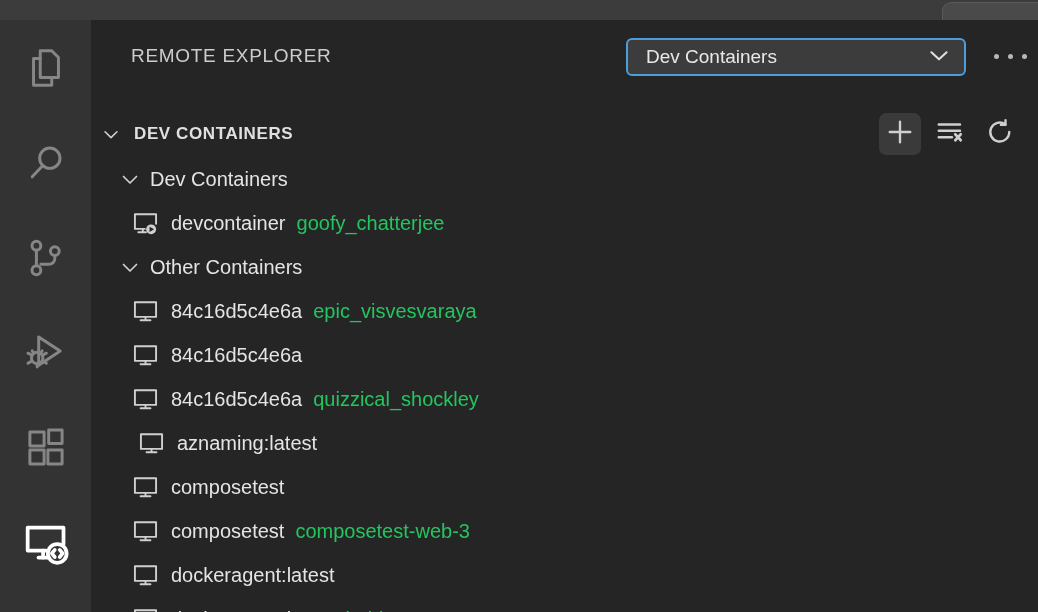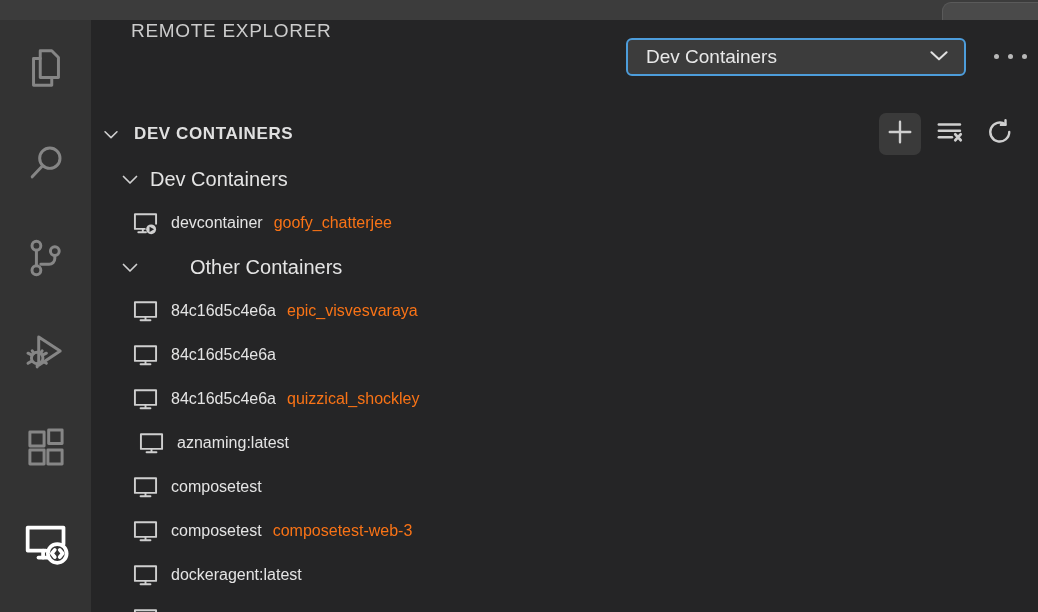--- a/index.html
+++ b/index.html
@@ -50,21 +50,21 @@
     position: absolute; left: 91px; top: 20px;
     width: 947px; height: 592px;
     background: #252526;
     overflow: hidden;
   }
 
   
   #sidebar-header {
     position: absolute; left: 0; top: 0;
     width: 810px; height: 72px;
-    display: flex; align-items: flex-start;
+    display: flex; align-items: center;
   }
   #sidebar-title {
     margin-left: 40px;
     font-size: 19px;
     letter-spacing: 0.7px;
     color: #cccccc;
     white-space: nowrap;
   }
   #remote-selector {
     position: absolute; left: 535px; top: 18px;
@@ -127,22 +127,22 @@
   #tree { position: absolute; left: 0; top: 137px; width: 947px; }
   .tree-row {
     height: 44px;
     display: flex; align-items: center;
     white-space: nowrap;
     cursor: pointer;
   }
   .row-chevron { display: flex; align-items: center; margin-right: 8px; }
   .row-icon { display: flex; align-items: center; margin-right: 12px; }
   .group-label { font-size: 20px; color: #e4e4e4; }
-  .item-name { font-size: 16px; color: #e4e4e4; }
-  .item-sub { font-size: 16px; color: #f97316; margin-left: 11px; }
+  .item-name { font-size: 20px; color: #e4e4e4; }
+  .item-sub { font-size: 20px; color: #22c55e; margin-left: 11px; }
   .chev { stroke: #d0d0d0; fill: none; stroke-width: 1.7;
           stroke-linecap: round; stroke-linejoin: round; }
   .mon { stroke: #cfcfcf; fill: none; stroke-width: 1.7;
          stroke-linejoin: round; stroke-linecap: round; }
 </style>
 </head>
 <body>
 
 <div id="titlebar-strip">
   <div id="editor-tab-sliver"></div>
@@ -292,21 +292,21 @@
             <path class="mon" d="M21.4 12.2 V3.8 H2.6 V16.8 H11.4"></path>
             <path class="mon" d="M9.6 16.8 V19.6"></path>
             <path class="mon" d="M5.6 19.8 H12.4"></path>
             <circle cx="17" cy="17.2" r="4.4" fill="#cfcfcf"></circle>
             <path d="M15.6 14.9 L19.6 17.2 L15.6 19.5 Z" fill="#252526"></path>
           </svg>
         </span>
         <span class="item-name">devcontainer</span>
         <span class="item-sub">goofy_chatterjee</span>
       </div>
-      <div class="tree-row" style="padding-left: 27px; gap: 40px;">
+      <div class="tree-row" style="padding-left: 27px;">
         <span class="row-chevron">
           <svg width="24" height="24" viewBox="0 0 24 24">
             <path class="chev" d="M5.5 9.5 L12 16 L18.5 9.5"></path>
           </svg>
         </span>
         <span class="group-label">Other Containers</span>
       </div>
       <div class="tree-row" style="padding-left: 41px;">
         <span class="row-icon">
           <svg width="27" height="27" viewBox="0 0 24 24">

